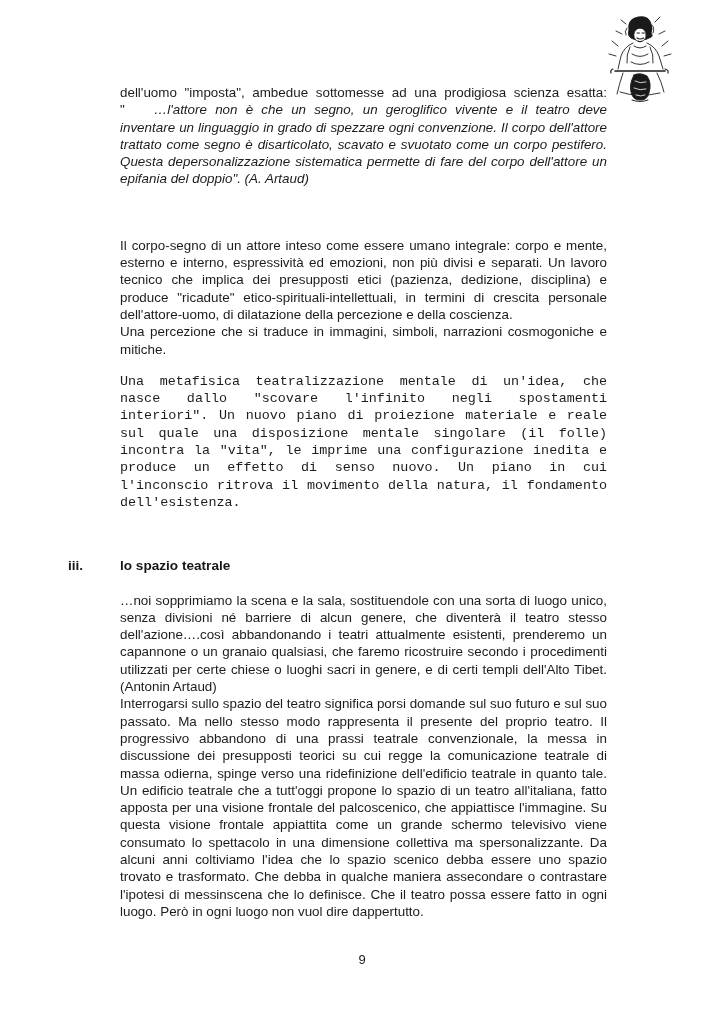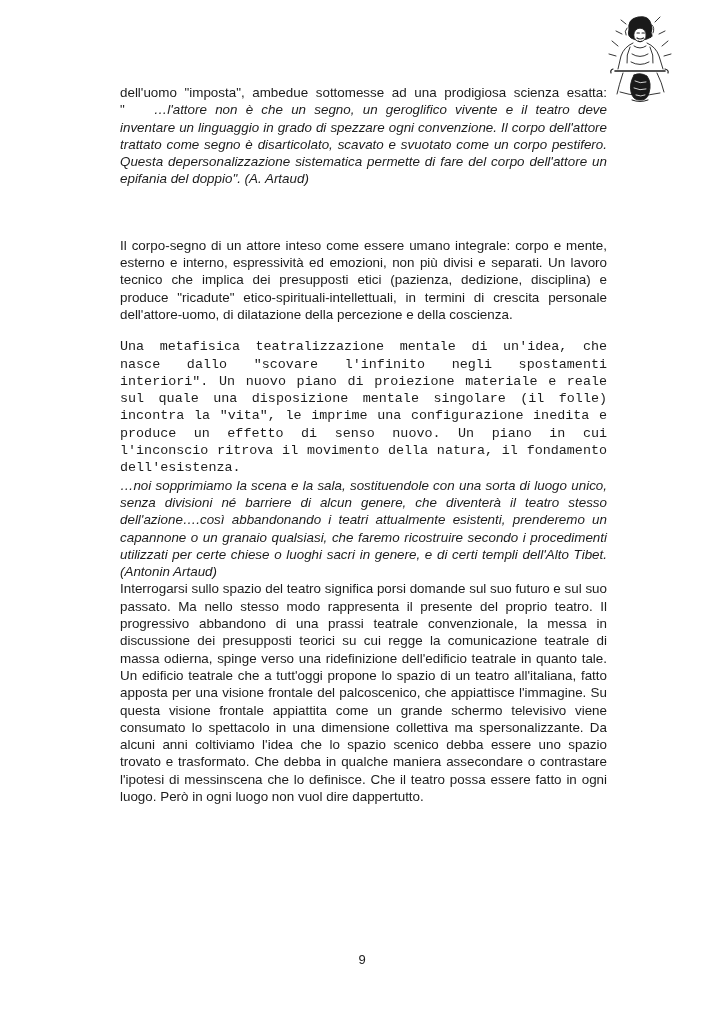--- a/index.html
+++ b/index.html
@@ -32,21 +32,21 @@
     width: 487px;
   }
   .para {
     margin: 0;
     font-size: 13.4px;
     line-height: 17.3px;
     text-align: justify;
     color: #1c1c1c;
   }
   .para em { font-style: italic; margin-left: 29px; }
-  .italic { font-style: italic; }
+  .italic { }
   .gap-after-p1 { margin-bottom: 49px; }
   .gap-before-p4 { margin-top: 15px; font-family: Liberation Mono, monospace; }
   .heading {
     margin-left: -52px;
     margin-top: 46px;
     margin-bottom: 17px;
     font-size: 13.6px;
     line-height: 17.3px;
     font-weight: bold;
     color: #161616;
@@ -97,23 +97,27 @@
       <path d="M36,88 q8,3 16,0" stroke-width="1"></path>
     </g>
   </svg>
 
   <div class="body-col">
 
     <p class="para gap-after-p1"><span>dell'uomo "imposta", ambedue sottomesse ad una prodigiosa scienza esatta: "</span><em>…l'attore non è che un segno, un geroglifico vivente e il teatro deve inventare un linguaggio in grado di spezzare ogni convenzione. Il corpo dell'attore trattato come segno è disarticolato, scavato e svuotato come un corpo pestifero. Questa depersonalizzazione sistematica permette di fare del corpo dell'attore un epifania del doppio". (A. Artaud)</em></p>
 
     <p class="para">Il corpo-segno di un attore  inteso come essere umano integrale: corpo e mente, esterno e interno, espressività ed emozioni, non più divisi e separati. Un lavoro tecnico che implica dei presupposti etici (pazienza, dedizione, disciplina) e produce  "ricadute" etico-spirituali-intellettuali, in termini di crescita personale dell'attore-uomo, di dilatazione della percezione e della coscienza.</p>
 
+    <p class="para">Una percezione che si traduce in immagini, simboli, narrazioni cosmogoniche e mitiche.</p>
 
     <p class="para gap-before-p4">Una metafisica teatralizzazione mentale di un'idea, che nasce dallo "scovare l'infinito negli spostamenti interiori". Un nuovo piano di proiezione materiale e reale sul quale una disposizione mentale singolare (il folle) incontra la "vita", le imprime una configurazione inedita e produce un effetto di senso nuovo. Un piano in cui l'inconscio ritrova il movimento della natura, il fondamento dell'esistenza.</p>
 
+    <div class="heading">
+      <span class="hnum">iii.</span><span class="htitle">lo spazio teatrale</span>
+    </div>
 
     <p class="para italic">…noi sopprimiamo la scena e la sala, sostituendole con una sorta di luogo unico, senza divisioni né barriere di alcun genere, che diventerà il teatro stesso dell'azione….così abbandonando i teatri attualmente esistenti, prenderemo un capannone o un granaio qualsiasi, che faremo ricostruire secondo i  procedimenti  utilizzati per certe chiese o luoghi sacri in genere, e di certi templi dell'Alto Tibet. (Antonin Artaud)</p>
 
     <p class="para">Interrogarsi sullo spazio del teatro significa porsi domande sul suo futuro e sul suo passato. Ma nello stesso modo rappresenta il presente del proprio teatro. Il progressivo abbandono di una prassi teatrale convenzionale, la messa in discussione dei presupposti teorici su cui regge la comunicazione teatrale di massa odierna, spinge verso una ridefinizione dell'edificio teatrale in quanto tale. Un edificio  teatrale che a tutt'oggi propone lo spazio di un teatro all'italiana, fatto apposta per una visione frontale del palcoscenico, che appiattisce l'immagine. Su questa visione frontale appiattita come un grande schermo televisivo viene consumato lo spettacolo in una dimensione collettiva ma spersonalizzante. Da alcuni anni coltiviamo l'idea che lo spazio scenico debba essere uno spazio trovato e trasformato. Che debba in qualche maniera assecondare o contrastare l'ipotesi di messinscena che lo definisce. Che il teatro possa essere fatto in ogni luogo. Però in ogni luogo non vuol dire dappertutto.</p>
 
   </div>
 
   <div class="footer">9</div>
 
 </div>

